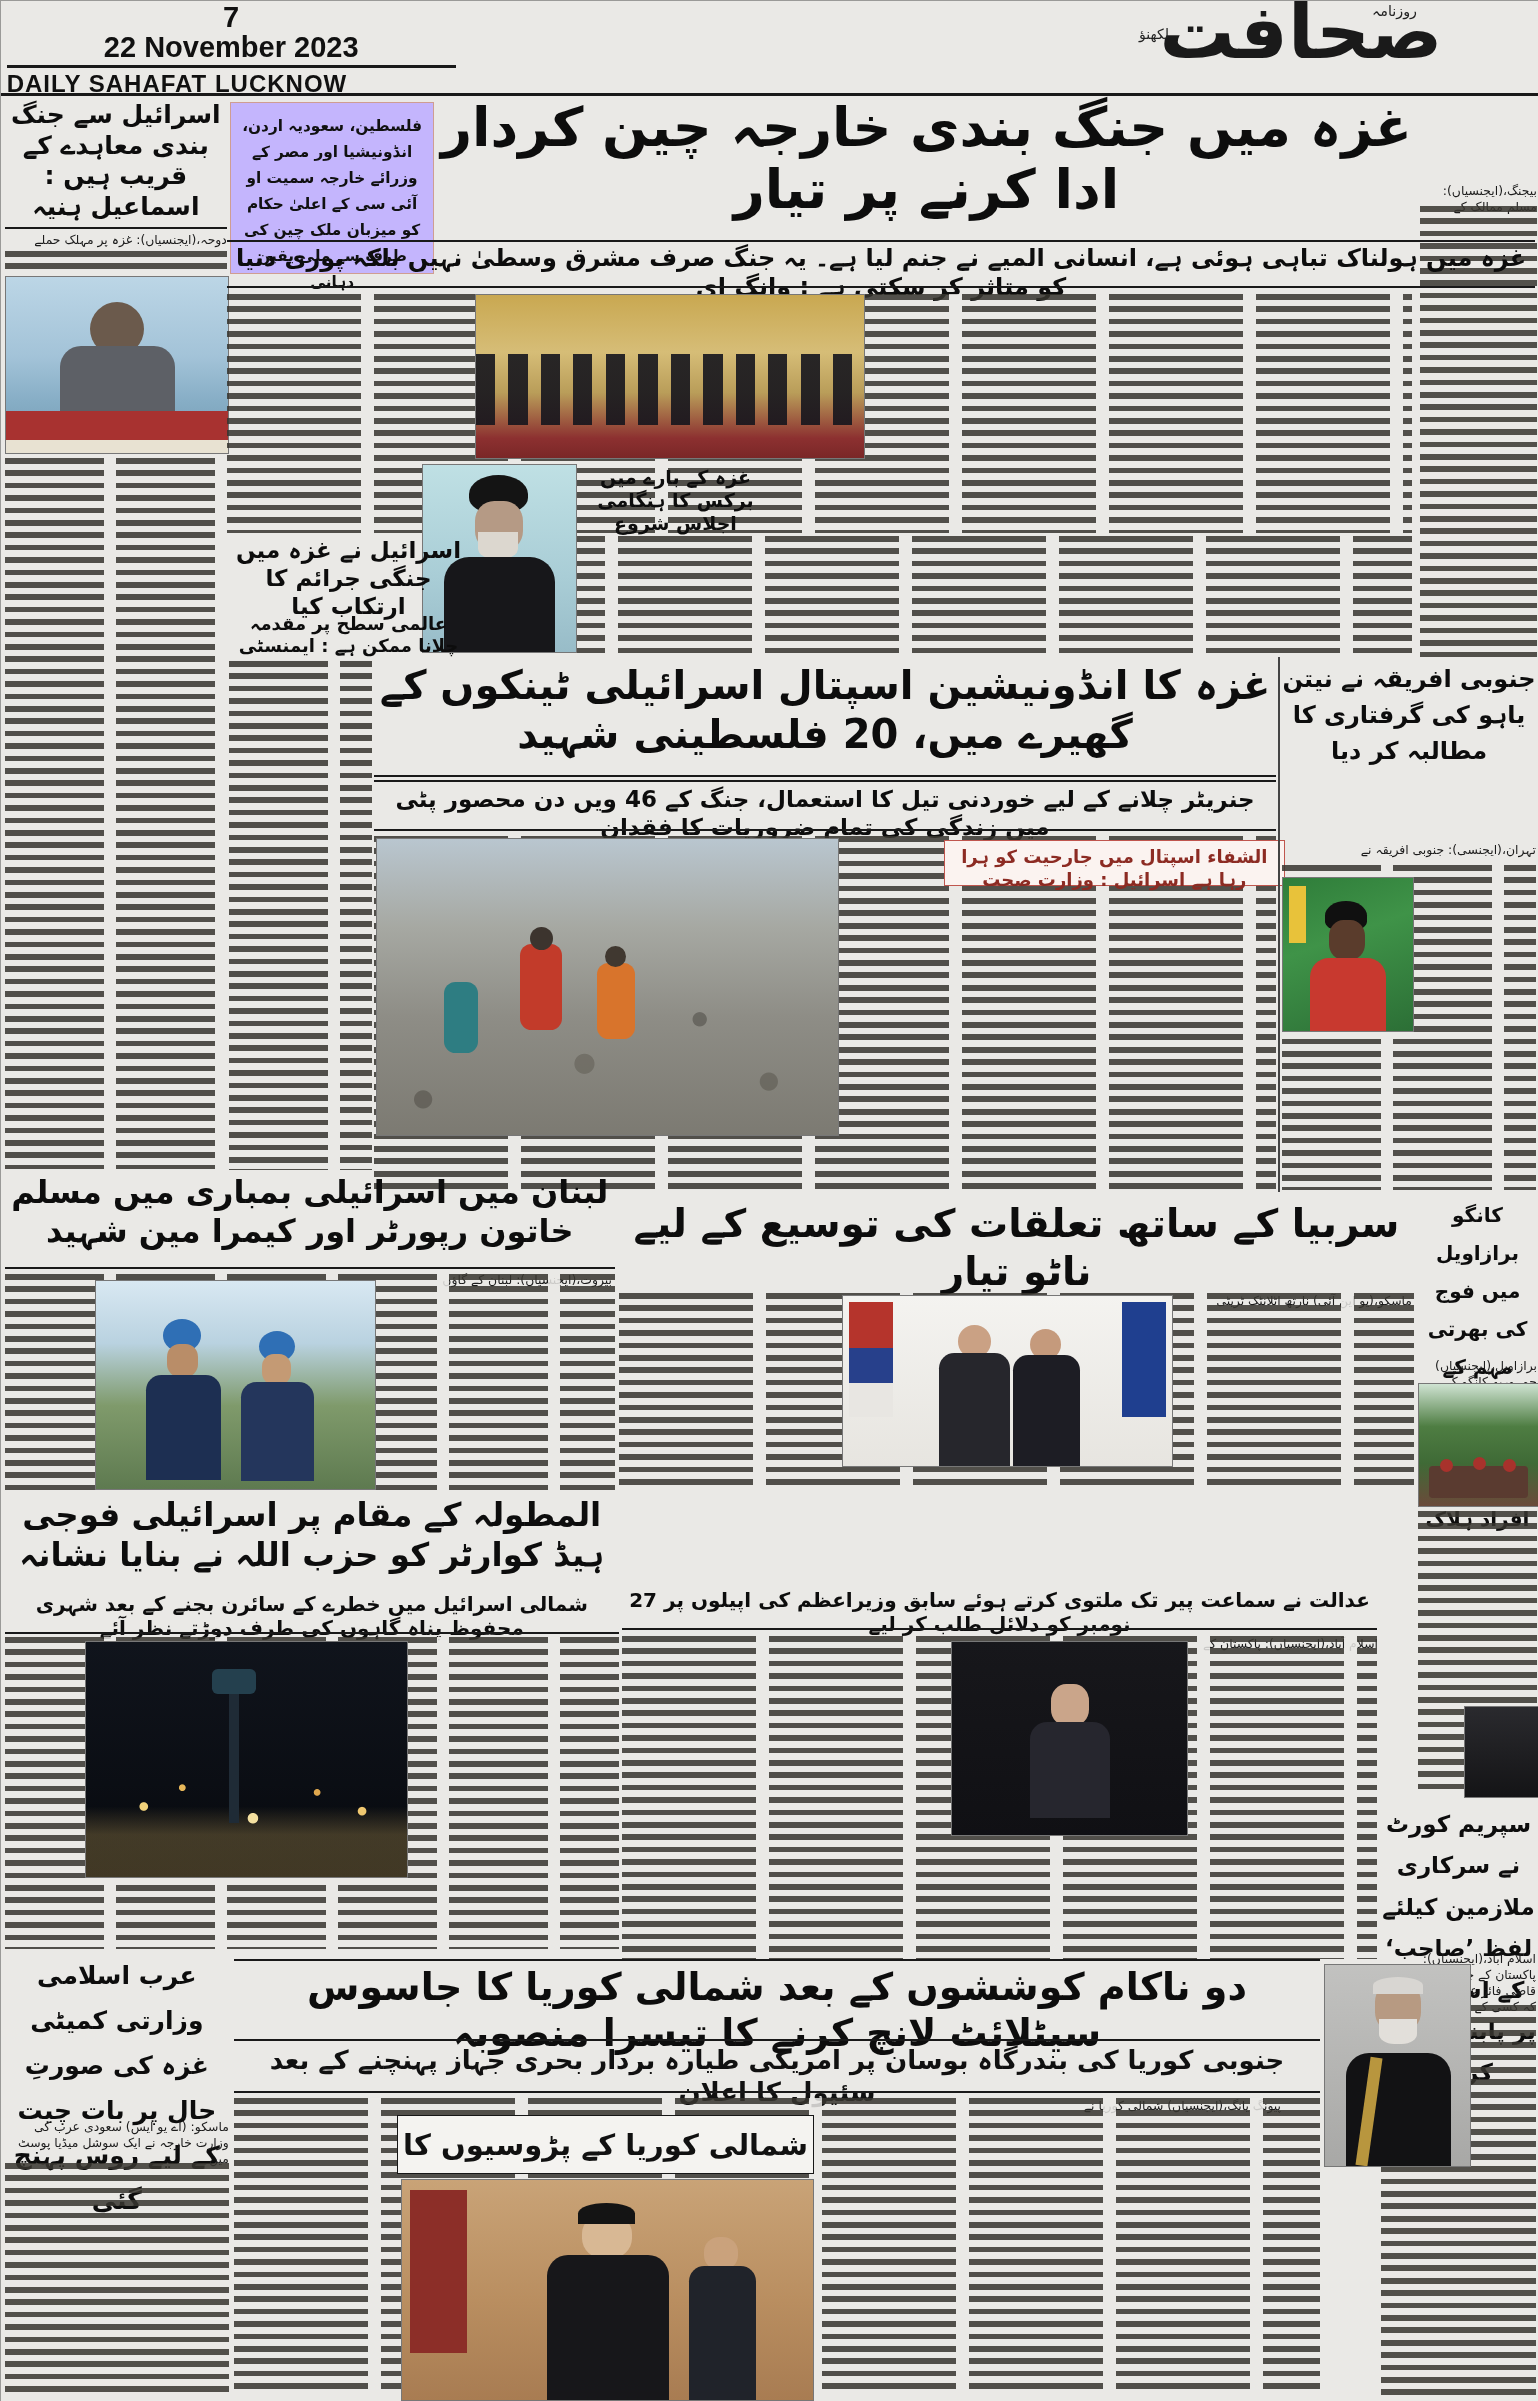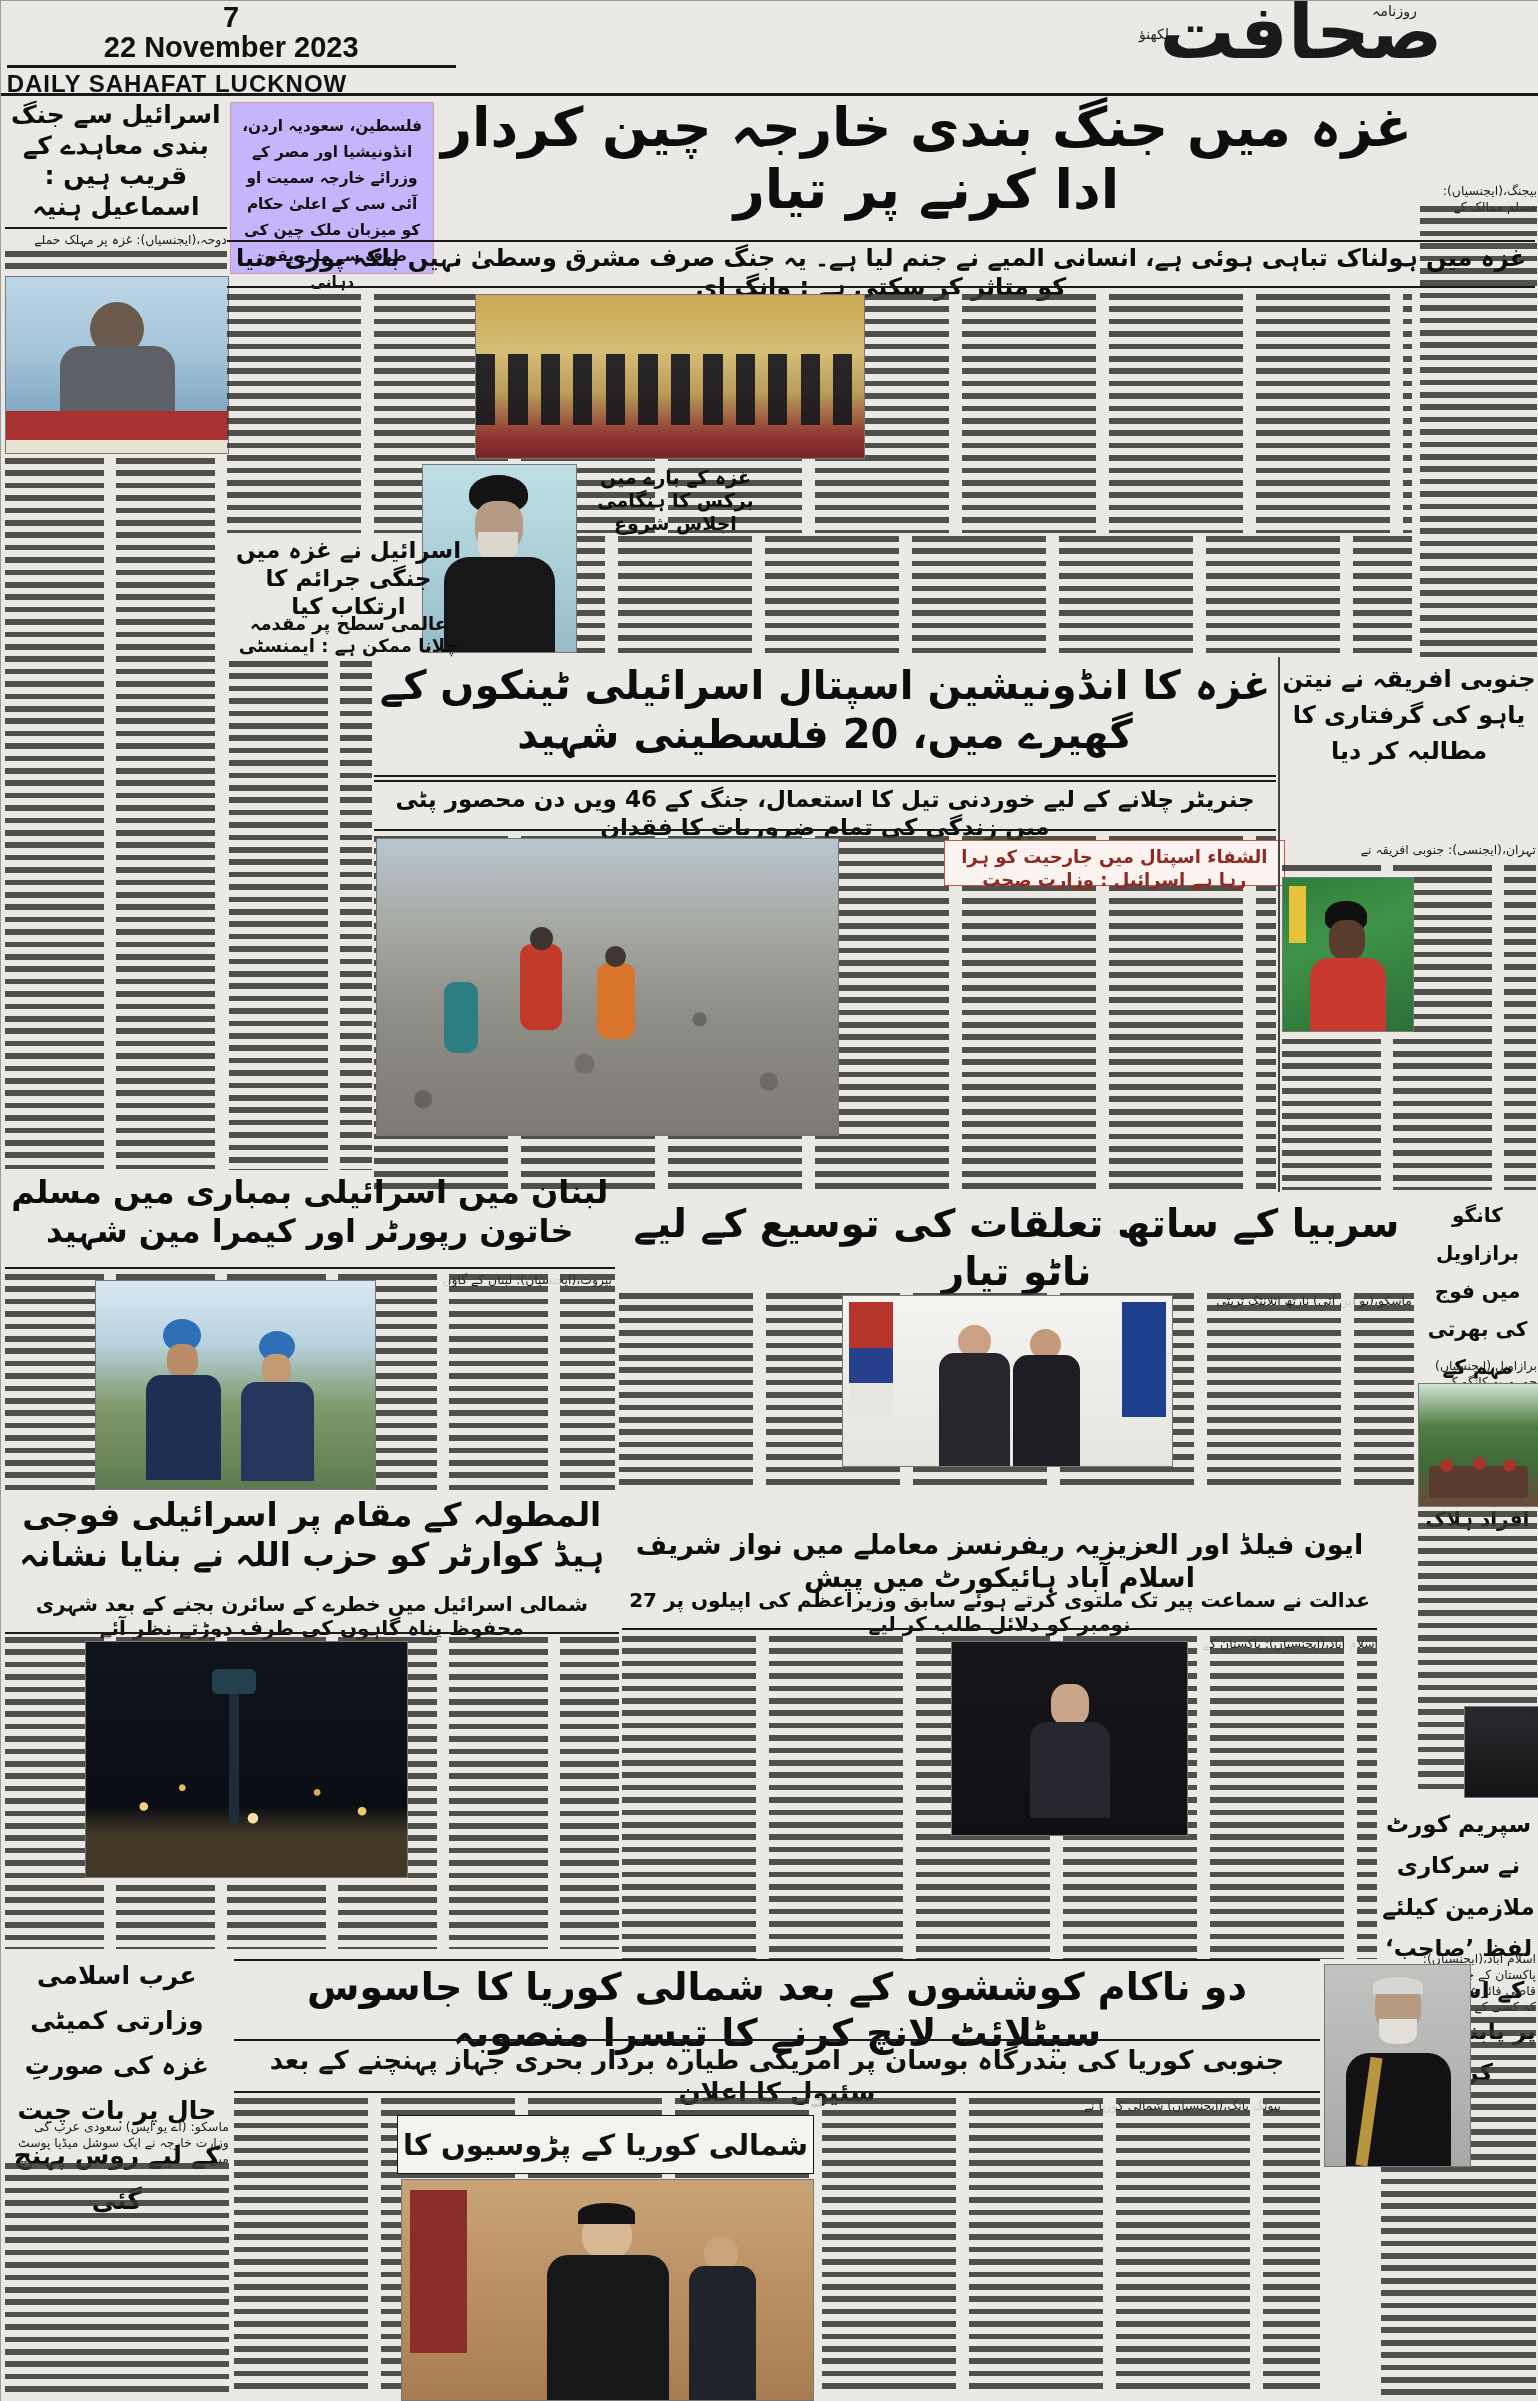--- a/index.html
+++ b/index.html
@@ -174,21 +174,20 @@
       radial-gradient(circle at 18% 70%, #f2d27a 0 3.8px, rgba(0,0,0,0) 4.8px),
       radial-gradient(circle at 30% 62%, #e8b85a 0 2.9px, rgba(0,0,0,0) 3.8px),
       radial-gradient(circle at 52% 75%, #f4e0a0 0 4.8px, rgba(0,0,0,0) 5.7px),
       radial-gradient(circle at 72% 64%, #e0a84e 0 2.9px, rgba(0,0,0,0) 3.8px),
       radial-gradient(circle at 86% 72%, #f0c870 0 3.8px, rgba(0,0,0,0) 4.8px),
       linear-gradient(to top, rgba(240,200,110,.25) 0 18%, rgba(0,0,0,0) 30%);"></div>
     <div class="abs" style="left:143px;top:38px;width:9.6px;height:143px;background:#1f2b36;"></div>
     <div class="abs" style="left:126px;top:27px;width:44px;height:25px;border-radius:5.7px;background:#24404e;"></div>
   </div>
 
-  <div class="abs urdu hl" style="left:621px;top:1528px;width:755px;height:55px;font-size:27px;">ایون فیلڈ اور العزیزیہ ریفرنسز معاملے میں نواز شریف اسلام آباد ہائیکورٹ میں پیش</div>
   <div class="abs urdu hl" style="left:621px;top:1587px;width:755px;height:36px;font-size:20px;">عدالت نے سماعت پیر تک ملتوی کرتے ہوئے سابق وزیراعظم کی اپیلوں پر 27 نومبر کو دلائل طلب کر لیے</div>
   <div class="abs rule" style="left:621px;top:1627px;width:755px;height:1.9px;"></div>
   <div class="abs urdu dateline" style="left:1176px;top:1635px;width:201px;">اسلام آباد،(ایجنسیاں): پاکستان کے</div>
   <div class="abs fill" style="left:621px;top:1635px;width:755px;height:323px;"></div>
   <div class="photo" style="left:950px;top:1640px;width:235px;height:193px;background:linear-gradient(180deg,#17171b 0%,#101014 100%);">
     <div class="abs" style="left:99px;top:42px;width:38px;height:42px;border-radius:40%;background:#caa58a;"></div>
     <div class="abs" style="left:78px;top:80px;width:80px;height:96px;border-radius:17px 17px 0 0;background:#26262e;"></div>
   </div>
 
   <div class="abs urdu hl" style="left:1380px;top:1803px;width:155px;height:141px;font-size:23px;line-height:1.8;">سپریم کورٹ نے سرکاری ملازمین کیلئے لفظ ’صاحب‘ کے استعمال پر پابندی عائد کر دی</div>

